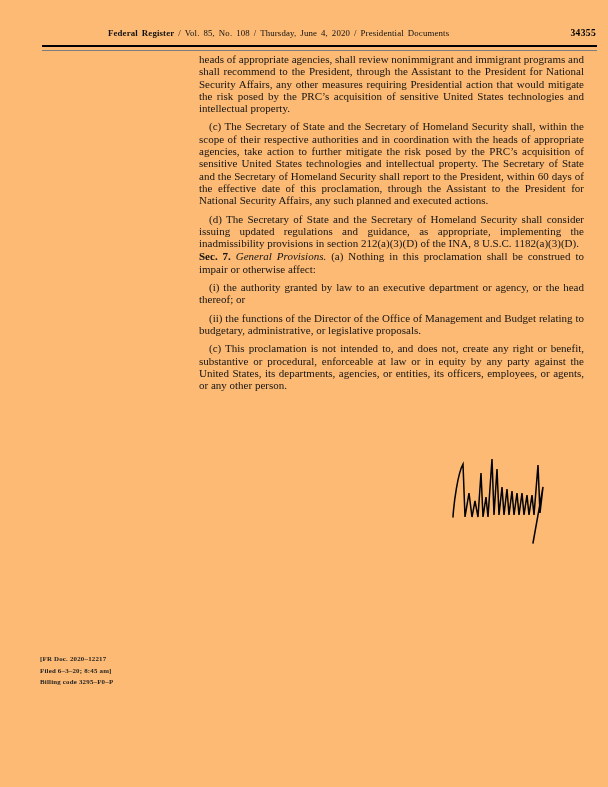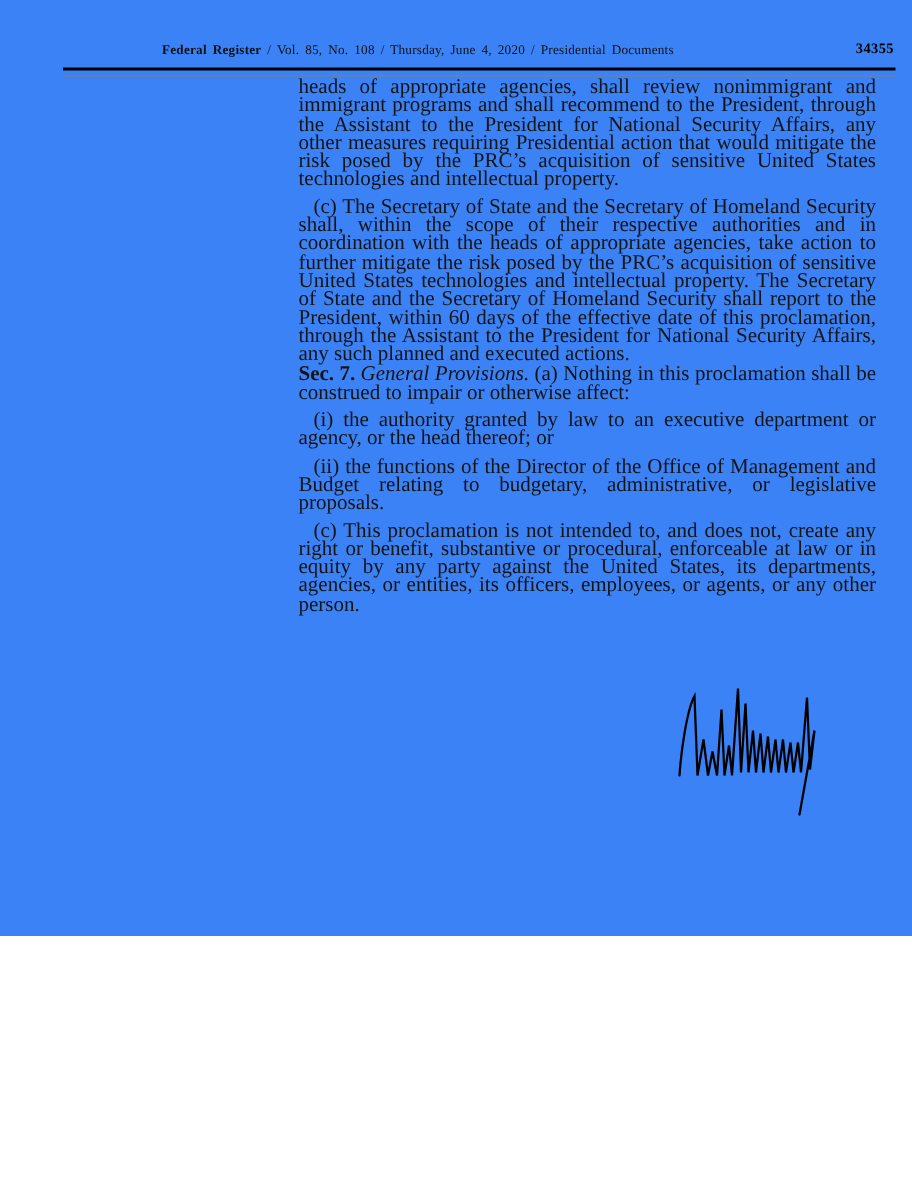--- a/index.html
+++ b/index.html
@@ -1,37 +1,37 @@
 <!DOCTYPE html>
 <html><head>
 <meta charset="utf-8">
 <style>
   html, body { margin:0; padding:0; background:#ffffff; overflow:hidden; }
   .page {
-    position:relative; width:608px; height:624px; background:#3b82f6;
+    position:relative; width:608px; height:787px; background:#fdba74;
     font-family:"Liberation Serif", serif; color:#131313;
     -webkit-font-smoothing:antialiased;
   }
   
   .header-text {
     position:absolute; left:108px; top:28px;
     font-size:8.8px; line-height:10px; white-space:nowrap;
     letter-spacing:0.15px; word-spacing:1.6px; color:#111;
   }
   .journal { font-weight:bold; }
   .page-number {
     position:absolute; right:12px; top:27px;
     font-size:9.6px; font-weight:bold; letter-spacing:0.3px; color:#000;margin-left:12px;
   }
   .rule-thick { position:absolute; left:42px; width:555px; top:45px; height:2.3px; background:#000; }
   .rule-thin  { position:absolute; left:42px; width:555px; top:50px; height:1.4px; background:#7d7d7d; }
   
   .body-col {
     position:absolute; left:199px; top:53px; width:385px;
-    font-size:14px; line-height:12.3px; text-align:justify; color:#141414;
+    font-size:11px; line-height:12.3px; text-align:justify; color:#141414;
   }
   .body-col p { margin:0; text-indent:10px; }
   .body-col p.noindent { text-indent:0; }
   .gap  { margin-top:6px !important; }
   .gap0 { margin-top:1px !important; }
   .sec-label { font-weight:bold; }
   .sec-title { font-style:italic; }
   
   .signature {
     position:absolute; left:445px; top:453px; width:125px; height:95px;
@@ -52,20 +52,21 @@
   <div class="header-text">
     <span class="journal">Federal Register</span><span> / Vol. 85, No. 108 / Thursday, June 4, 2020 / Presidential Documents</span>
   </div>
   <div class="page-number">34355</div>
   <div class="rule-thick"></div>
   <div class="rule-thin"></div>
 
   <div class="body-col">
     <p class="noindent">heads of appropriate agencies, shall review nonimmigrant and immigrant programs and shall recommend to the President, through the Assistant to the President for National Security Affairs, any other measures requiring Presidential action that would mitigate the risk posed by the PRC’s acquisition of sensitive United States technologies and intellectual property.</p>
     <p class="gap">(c) The Secretary of State and the Secretary of Homeland Security shall, within the scope of their respective authorities and in coordination with the heads of appropriate agencies, take action to further mitigate the risk posed by the PRC’s acquisition of sensitive United States technologies and intellectual property. The Secretary of State and the Secretary of Homeland Security shall report to the President, within 60 days of the effective date of this proclamation, through the Assistant to the President for National Security Affairs, any such planned and executed actions.</p>
+    <p class="gap">(d) The Secretary of State and the Secretary of Homeland Security shall consider issuing updated regulations and guidance, as appropriate, implementing the inadmissibility provisions in section 212(a)(3)(D) of the INA, 8 U.S.C. 1182(a)(3)(D).</p>
     <p class="noindent gap0"><span class="sec-label">Sec. 7.</span><span class="sec-title"> General Provisions.</span><span> (a) Nothing in this proclamation shall be construed to impair or otherwise affect:</span></p>
     <p class="gap">(i) the authority granted by law to an executive department or agency, or the head thereof; or</p>
     <p class="gap">(ii) the functions of the Director of the Office of Management and Budget relating to budgetary, administrative, or legislative proposals.</p>
     <p class="gap">(c) This proclamation is not intended to, and does not, create any right or benefit, substantive or procedural, enforceable at law or in equity by any party against the United States, its departments, agencies, or entities, its officers, employees, or agents, or any other person.</p>
   </div>
 
   <svg class="signature" viewBox="0 0 125 95" aria-hidden="true">
     <path d="M8,64 C9,48 13,20 18,11 L20,64
              L24,40 L27,64 L30,48 L33,64
              L36,20 L38,64 L41,44 L43,64

